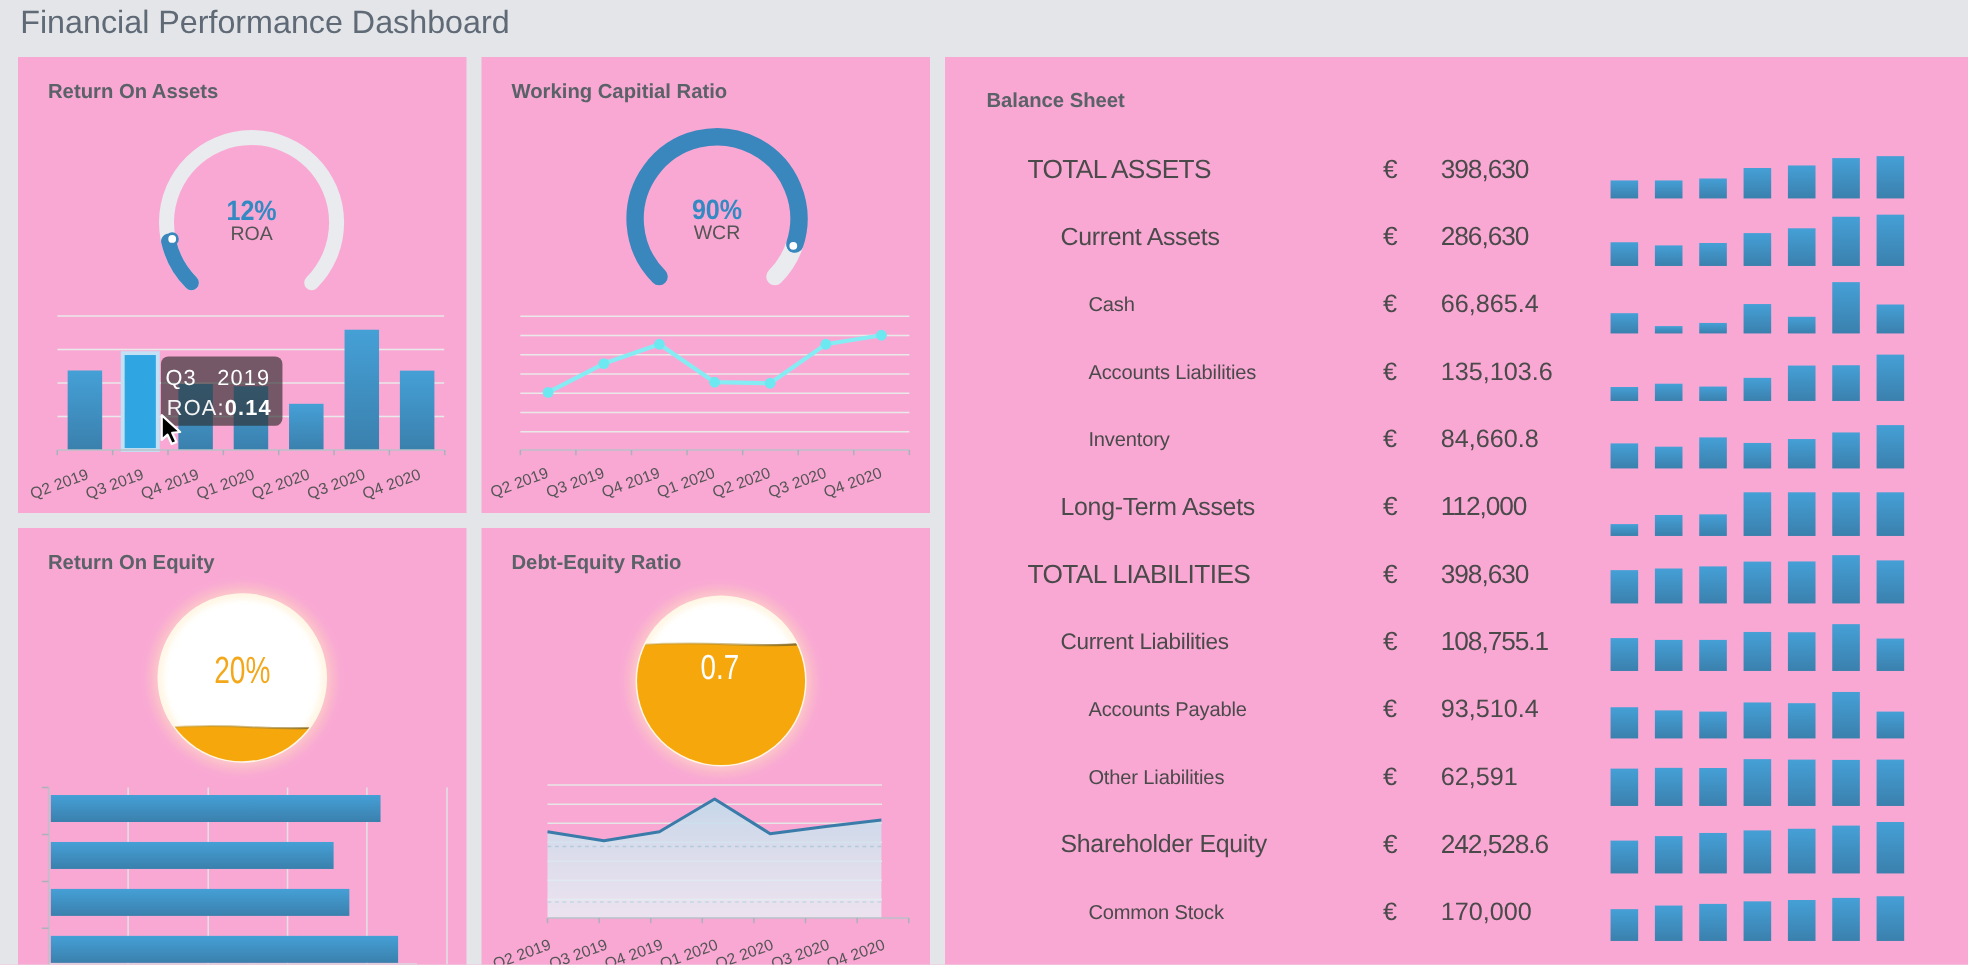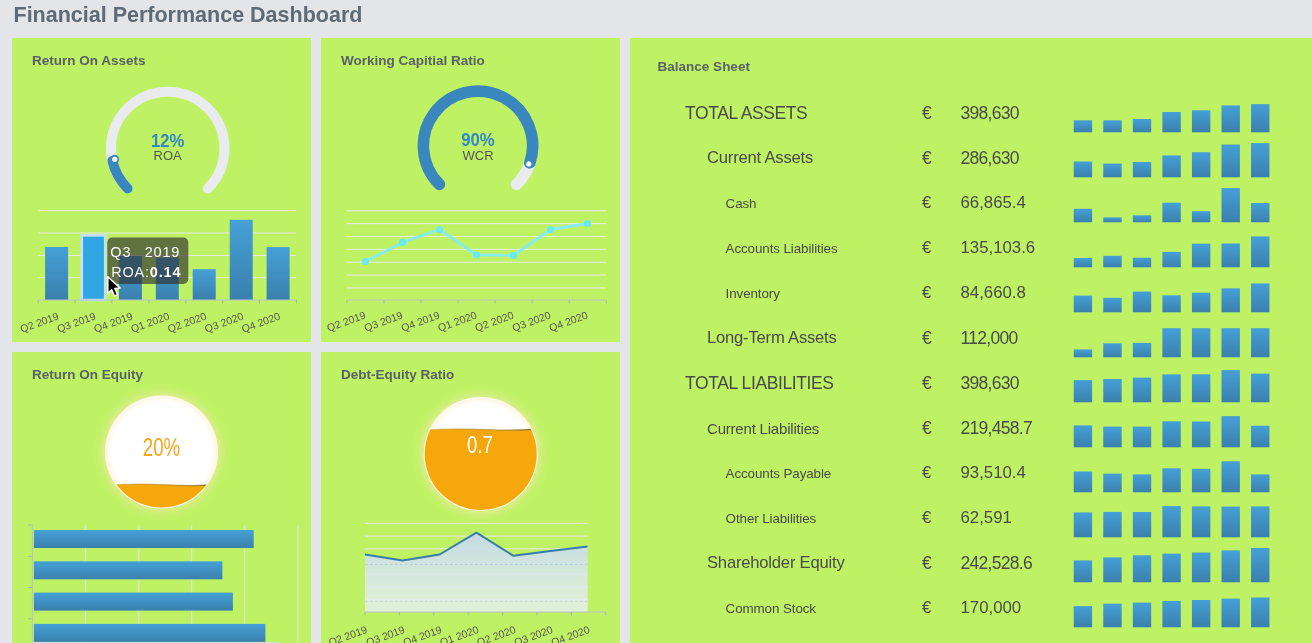--- a/index.html
+++ b/index.html
@@ -1,17 +1,17 @@
 <!DOCTYPE html>
 <html><head>
 <meta charset="utf-8">
 <style>
 * { margin:0; padding:0; box-sizing:border-box; }
 html,body { width:1312px; height:643px; overflow:hidden; background:#e3e5e8; font-family:"Liberation Sans", sans-serif; }
-.card { position:absolute; background:#bef264; }
+.card { position:absolute; background:#f9a8d4; }
 .ctitle { position:absolute; font-size:13.5px; font-weight:bold; color:#5a6167; white-space:nowrap; }
 </style>
 </head>
 <body>
 <svg width="0" height="0" style="position:absolute">
 <defs>
 <linearGradient id="bg1" x1="0" y1="0" x2="0" y2="1">
 <stop offset="0" stop-color="#45a0d6"></stop>
         <stop offset="1" stop-color="#3a80ad"></stop>
 </linearGradient>
@@ -40,21 +40,21 @@
 <stop offset="0.91" stop-color="#fff3da" stop-opacity="0.55"></stop>
 <stop offset="1" stop-color="#fff8ea" stop-opacity="0"></stop>
 </radialGradient>
 <linearGradient id="area" x1="0" y1="0" x2="0" y2="1">
 <stop offset="0" stop-color="#c2d9ea" stop-opacity="0.95"></stop>
 <stop offset="0.5" stop-color="#d8e6f0" stop-opacity="0.85"></stop>
 <stop offset="1" stop-color="#e9f1f6" stop-opacity="0.8"></stop>
 </linearGradient>
 </defs>
 </svg>
-<div style="position:absolute;left:13.5px;top:3px;font-size:21.5px;font-weight:bold;color:#5f6a76">Financial Performance Dashboard</div>
+<div style="position:absolute;left:13.5px;top:3px;font-size:21.5px;font-weight:normal;color:#5f6a76">Financial Performance Dashboard</div>
 <div class="card" style="left:12px;top:38px;width:299px;height:304px">
 <div class="ctitle" style="left:20px;top:15px">Return On Assets</div>
 <svg width="299" height="304" viewBox="0 0 299 304" style="position:absolute;left:0;top:0">
 <path d="M 115.61 150.49 A 56.7 56.7 0 1 1 195.79 150.49" fill="none" stroke="#e9ebee" stroke-width="10" stroke-linecap="round"></path>
 <path d="M 115.61 150.49 A 56.7 56.7 0 0 1 100.37 122.77" fill="none" stroke="#3a87bd" stroke-width="10" stroke-linecap="round"></path>
 <circle cx="102.80" cy="121.26" r="3.5" fill="#ffffff" stroke="#3a87bd" stroke-width="1.8"></circle>
 <text transform="translate(155.7,108.5) scale(0.9,1)" font-size="18.6" font-weight="bold" fill="#3389c2" text-anchor="middle">12%</text>
 <text x="155.7" y="121.8" font-size="13" fill="#555555" text-anchor="middle">ROA</text>
 <line x1="26.3" y1="172.6" x2="284.1" y2="172.6" stroke="#e9e9e9" stroke-width="1"></line>
 <line x1="26.3" y1="195.0" x2="284.1" y2="195.0" stroke="#e9e9e9" stroke-width="1"></line>
@@ -226,21 +226,21 @@
 <div style="position:absolute;left:292px;top:255px;transform:translateY(-50%);font-size:16.8px;color:#4a4a4a">€</div>
 <div style="position:absolute;left:330.5px;top:255px;transform:translateY(-50%);font-size:16.8px;letter-spacing:0px;color:#4a4a4a">84,660.8</div>
 <div style="position:absolute;left:77px;top:300px;transform:translateY(-50%);font-size:16.6px;letter-spacing:-0.2px;color:#4a4a4a;white-space:nowrap">Long-Term Assets</div>
 <div style="position:absolute;left:292px;top:300px;transform:translateY(-50%);font-size:17.5px;color:#4a4a4a">€</div>
 <div style="position:absolute;left:330.5px;top:300px;transform:translateY(-50%);font-size:17.5px;letter-spacing:-0.7px;color:#4a4a4a">112,000</div>
 <div style="position:absolute;left:55px;top:345px;transform:translateY(-50%);font-size:17.5px;letter-spacing:-0.4px;color:#4a4a4a;white-space:nowrap">TOTAL LIABILITIES</div>
 <div style="position:absolute;left:292px;top:345px;transform:translateY(-50%);font-size:17.5px;color:#4a4a4a">€</div>
 <div style="position:absolute;left:330.5px;top:345px;transform:translateY(-50%);font-size:17.5px;letter-spacing:-0.7px;color:#4a4a4a">398,630</div>
 <div style="position:absolute;left:77px;top:390px;transform:translateY(-50%);font-size:15px;letter-spacing:-0.2px;color:#4a4a4a;white-space:nowrap">Current Liabilities</div>
 <div style="position:absolute;left:292px;top:390px;transform:translateY(-50%);font-size:17.5px;color:#4a4a4a">€</div>
-<div style="position:absolute;left:330.5px;top:390px;transform:translateY(-50%);font-size:17.5px;letter-spacing:-0.7px;color:#4a4a4a">219,458.7</div>
+<div style="position:absolute;left:330.5px;top:390px;transform:translateY(-50%);font-size:17.5px;letter-spacing:-0.7px;color:#4a4a4a">108,755.1</div>
 <div style="position:absolute;left:95.6px;top:435px;transform:translateY(-50%);font-size:13.4px;letter-spacing:-0.1px;color:#4a4a4a;white-space:nowrap">Accounts Payable</div>
 <div style="position:absolute;left:292px;top:435px;transform:translateY(-50%);font-size:16.8px;color:#4a4a4a">€</div>
 <div style="position:absolute;left:330.5px;top:435px;transform:translateY(-50%);font-size:16.8px;letter-spacing:0px;color:#4a4a4a">93,510.4</div>
 <div style="position:absolute;left:95.6px;top:480px;transform:translateY(-50%);font-size:13.4px;letter-spacing:-0.1px;color:#4a4a4a;white-space:nowrap">Other Liabilities</div>
 <div style="position:absolute;left:292px;top:480px;transform:translateY(-50%);font-size:16.8px;color:#4a4a4a">€</div>
 <div style="position:absolute;left:330.5px;top:480px;transform:translateY(-50%);font-size:16.8px;letter-spacing:0px;color:#4a4a4a">62,591</div>
 <div style="position:absolute;left:77px;top:525px;transform:translateY(-50%);font-size:16.6px;letter-spacing:-0.2px;color:#4a4a4a;white-space:nowrap">Shareholder Equity</div>
 <div style="position:absolute;left:292px;top:525px;transform:translateY(-50%);font-size:17.5px;color:#4a4a4a">€</div>
 <div style="position:absolute;left:330.5px;top:525px;transform:translateY(-50%);font-size:17.5px;letter-spacing:-0.7px;color:#4a4a4a">242,528.6</div>
 <div style="position:absolute;left:95.6px;top:570px;transform:translateY(-50%);font-size:13.4px;letter-spacing:-0.1px;color:#4a4a4a;white-space:nowrap">Common Stock</div>

